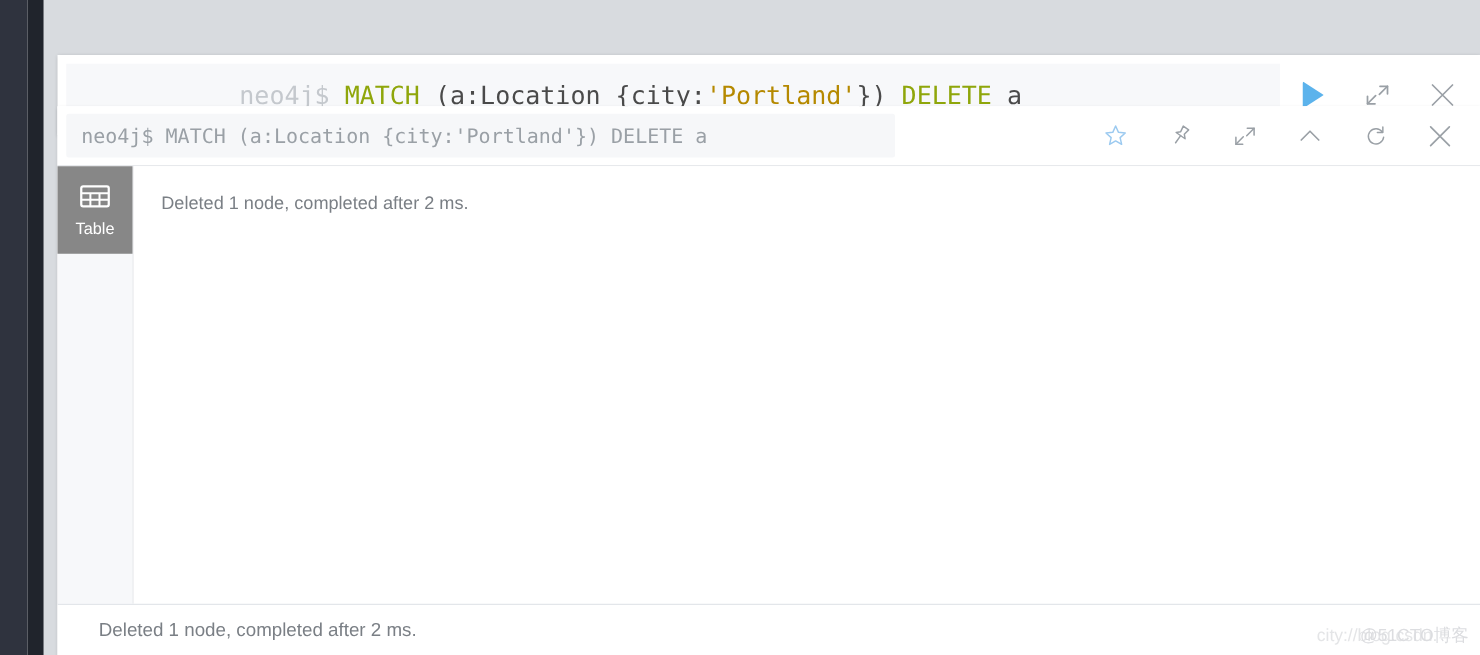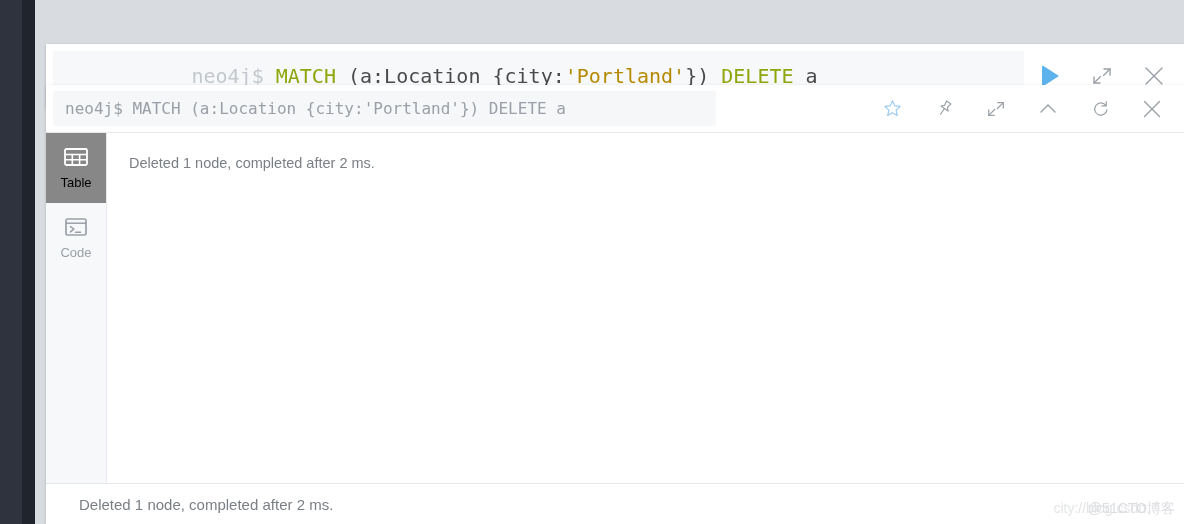--- a/index.html
+++ b/index.html
@@ -131,21 +131,21 @@
     padding-top: 0px;
   }
   .vtab {
     width: 60px; height: 70px;
     display: flex; flex-direction: column;
     align-items: center; justify-content: center;
     gap: 7px;
     cursor: pointer;
     color: #9aa0a6;
   }
-  .vtab.active { background: #878787; color: #000000; }
+  .vtab.active { background: #878787; color: #ffffff; }
   .vtab-label { font-size: 13px; font-family: "Liberation Sans", sans-serif; }
 
   .frame-content {
     flex: 1 1 auto;
     background: #ffffff;
     padding: 22px 0 0 22px;
     min-width: 0;
   }
   .result-msg {
     font-size: 14.5px;
@@ -274,29 +274,20 @@
       <div class="frame-body">
 
         <div class="view-tabs">
           <div class="vtab active">
             <svg width="26" height="22" viewBox="0 0 26 22">
               <rect x="2" y="3" width="22" height="16" rx="1.5" fill="none" stroke="#ffffff" stroke-width="1.8"></rect>
               <path d="M2 8.5 H24 M2 13.8 H24 M9.3 8.5 V19 M16.6 8.5 V19" stroke="#ffffff" stroke-width="1.6" fill="none"></path>
             </svg>
             <span class="vtab-label">Table</span>
           </div>
-          <div class="vtab">
-            <svg width="26" height="22" viewBox="0 0 26 22">
-              <rect x="3" y="3" width="20" height="16" rx="1.5" fill="none" stroke="#9aa0a6" stroke-width="1.7"></rect>
-              <path d="M3 7.2 H23" stroke="#9aa0a6" stroke-width="1.5" fill="none"></path>
-              <path d="M7.5 10.5 L10.8 13.2 L7.5 15.9" fill="none" stroke="#9aa0a6" stroke-width="1.6" stroke-linecap="round" stroke-linejoin="round"></path>
-              <path d="M12.5 16.2 H17.5" stroke="#9aa0a6" stroke-width="1.6" stroke-linecap="round"></path>
-            </svg>
-            <span class="vtab-label">Code</span>
-          </div>
         </div>
 
         <div class="frame-content">
           <div class="result-msg">Deleted 1 node, completed after 2 ms.</div>
         </div>
       </div>
 
       <div class="frame-statusbar">
         <span class="status-text">Deleted 1 node, completed after 2 ms.</span>
         <div class="watermark">

